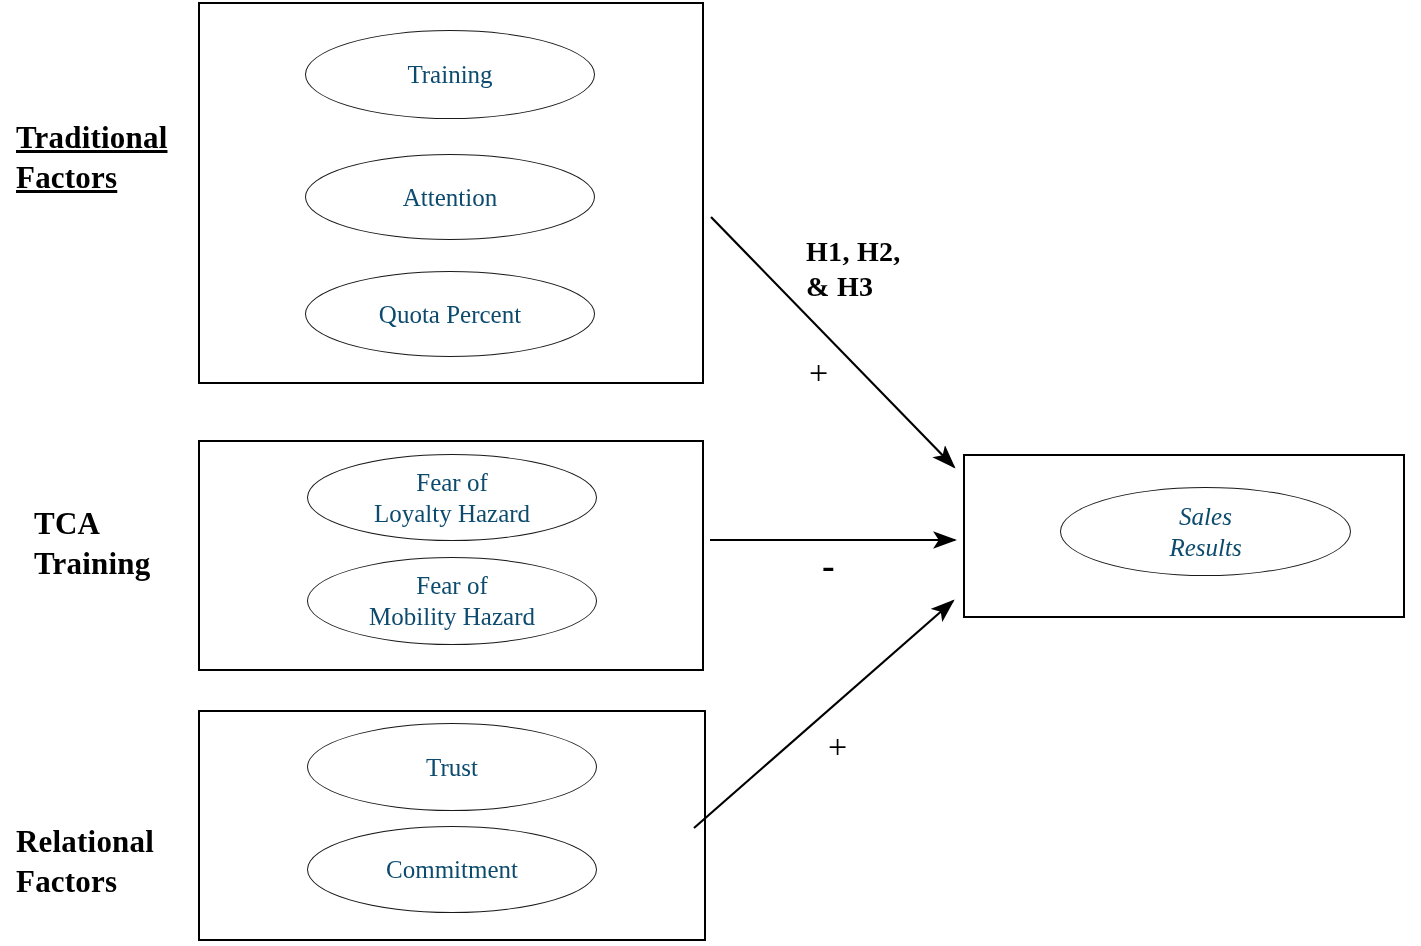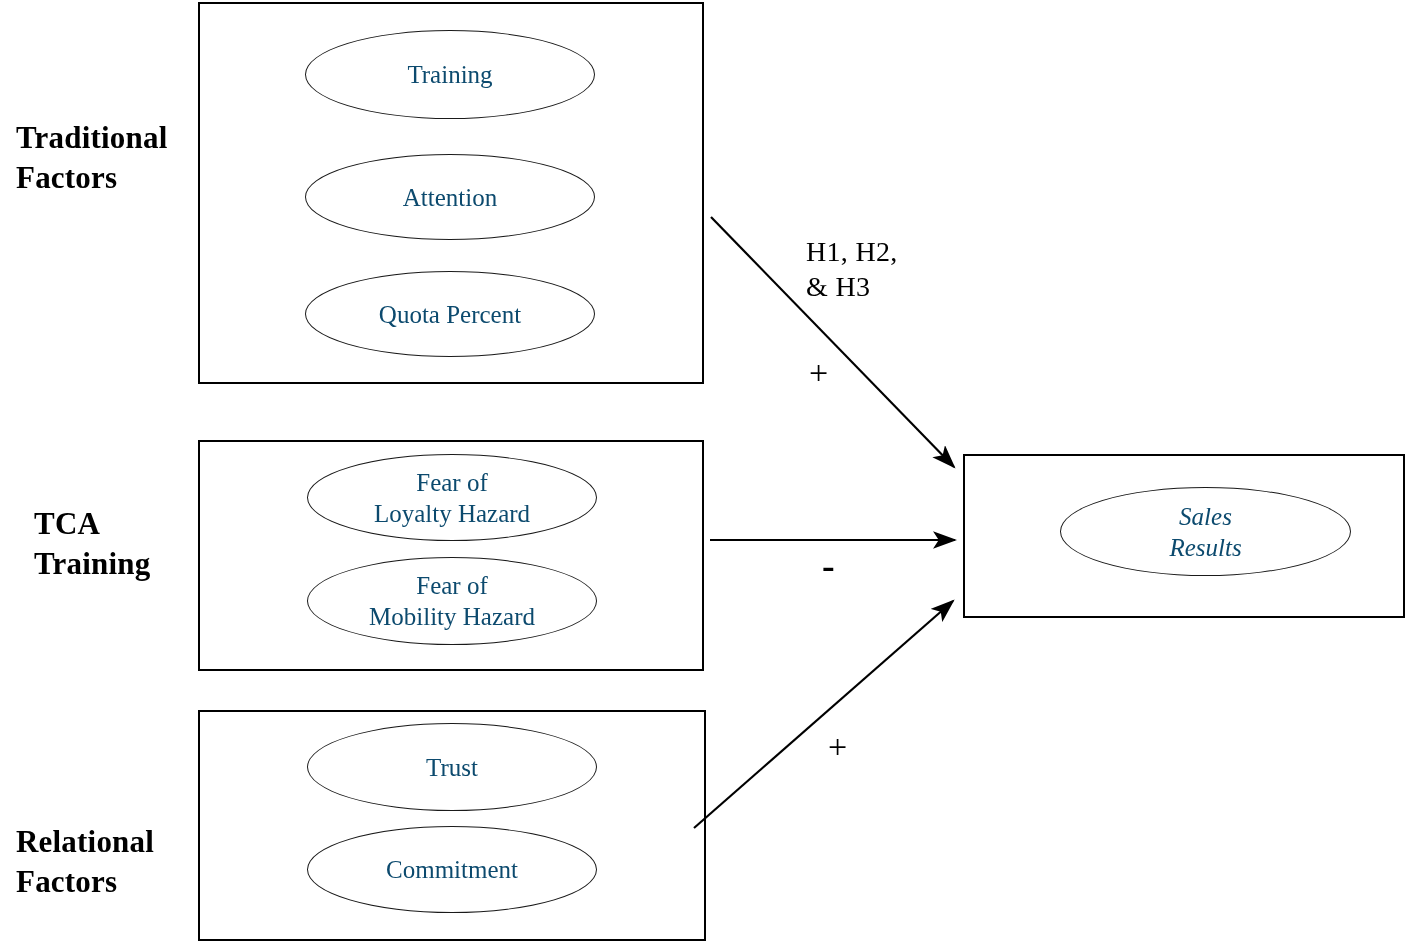--- a/index.html
+++ b/index.html
@@ -42,21 +42,21 @@
     justify-content: center;
     text-align: center;
     color: #0c4a6e;
     font-size: 25px;
     line-height: 31px;
     white-space: pre-line;
   }
   .edge-label {
     position: absolute;
     color: #000000;
-    font-weight: normal;
+    font-weight: bold;
     font-size: 28px;
     line-height: 35px;
     white-space: pre-line;
     letter-spacing: 0.3px;
   }
   .sign-label {
     position: absolute;
     color: #000000;
     font-size: 34px;
     line-height: 34px;
@@ -73,21 +73,21 @@
     width: 1421px;
     height: 946px;
     pointer-events: none;
   }
 </style>
 </head>
 <body>
 
 <div id="canvas">
 
-  <div class="group-label" style="left:16px; top:118px; width:175px;">Traditional
+  <div class="group-label" style="left:16px; top:118px; width:175px;text-decoration:underline;">Traditional
 Factors</div>
 
   <div class="group-box" style="left:198px; top:2px; width:506px; height:382px;"></div>
 
   <div class="node-ellipse" style="left:305px; top:30px; width:290px; height:89px;">Training</div>
 
   <div class="node-ellipse" style="left:305px; top:154px; width:290px; height:86px;">Attention</div>
 
   <div class="node-ellipse" style="left:305px; top:271px; width:290px; height:86px;">Quota Percent</div>
 

